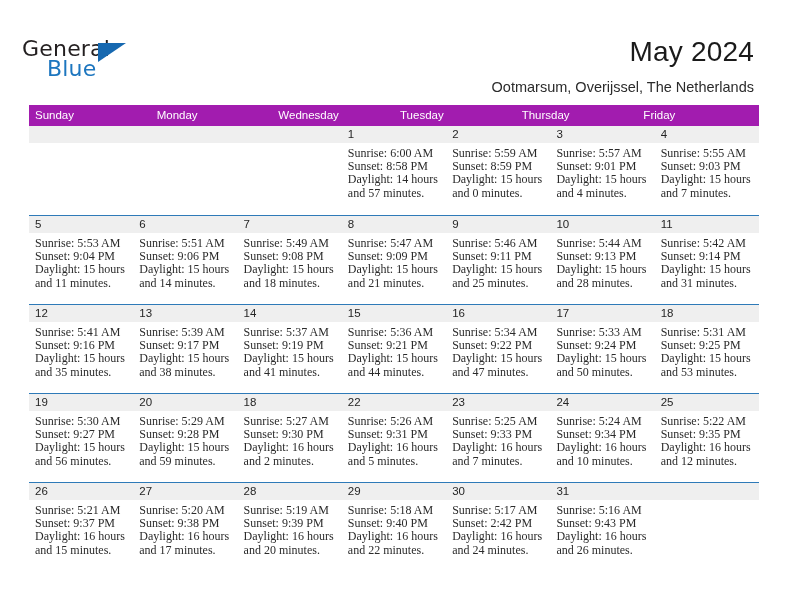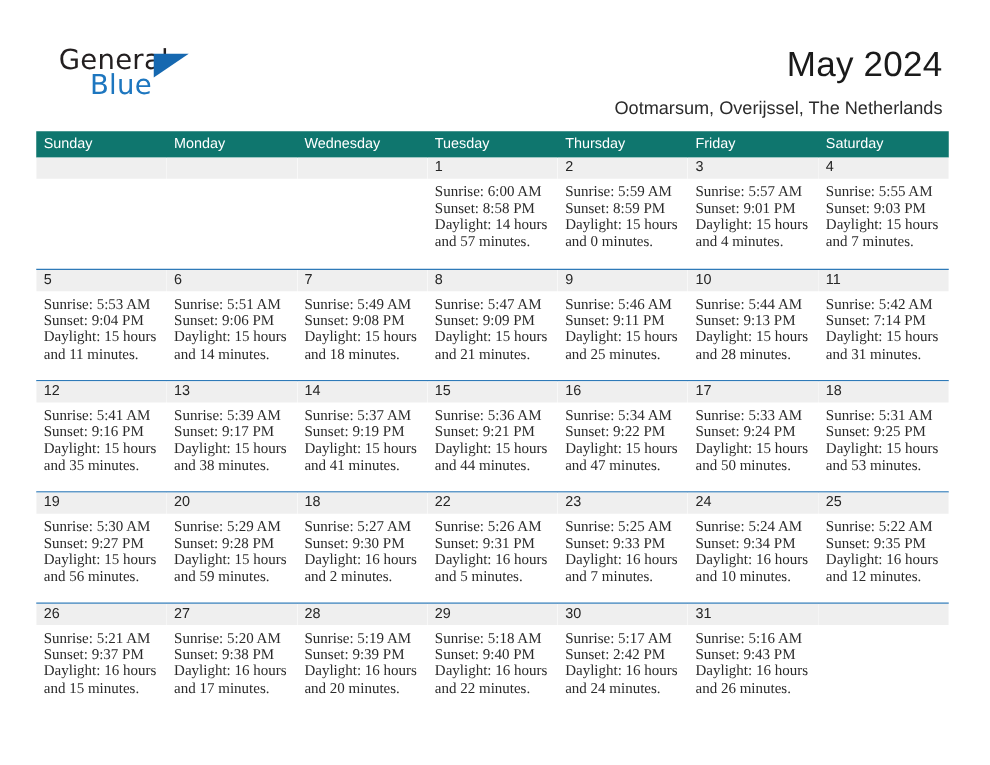--- a/index.html
+++ b/index.html
@@ -24,21 +24,21 @@
   
   .header {
     position: absolute;
     left: 0;
     top: 0;
     width: 792px;
     height: 100px;
   }
   .logo {
     position: absolute;
-    left: 47px;
+    left: 22px;
     top: 36px;
     width: 180px;
     height: 48px;
   }
   .logo-general {
     position: absolute;
     left: 0;
     top: 0;
     font-size: 22px;
     letter-spacing: 0.2px;
@@ -88,21 +88,21 @@
 
   
   .calendar {
     position: absolute;
     left: 29px;
     top: 105px;
     width: 730px;
   }
   .cal-head {
     display: flex;
-    background: #0f766e;
+    background: #a21caf;
     height: 21px;
   }
   .cal-head .dow {
     flex: 1 1 0;
     color: #ffffff;
     font-size: 11.5px;
     line-height: 21px;
     padding-left: 6px;
     box-sizing: border-box;
     white-space: nowrap;
@@ -163,21 +163,20 @@
   </div>
 
   <div class="calendar">
     <div class="cal-head">
       <div class="dow">Sunday</div>
       <div class="dow">Monday</div>
       <div class="dow">Wednesday</div>
       <div class="dow">Tuesday</div>
       <div class="dow">Thursday</div>
       <div class="dow">Friday</div>
-      <div class="dow">Saturday</div>
     </div>
     <div id="weeks-container">
         <div class="week">
           <div class="day empty">
             <div class="day-num"></div>
           </div>
           <div class="day empty">
             <div class="day-num"></div>
           </div>
           <div class="day empty">
@@ -272,21 +271,21 @@
               <div>Sunrise: 5:44 AM</div>
               <div>Sunset: 9:13 PM</div>
               <div>Daylight: 15 hours</div>
               <div>and 28 minutes.</div>
             </div>
           </div>
           <div class="day">
             <div class="day-num">11</div>
             <div class="day-info">
               <div>Sunrise: 5:42 AM</div>
-              <div>Sunset: 7:14 PM</div>
+              <div>Sunset: 9:14 PM</div>
               <div>Daylight: 15 hours</div>
               <div>and 31 minutes.</div>
             </div>
           </div>
         </div>
         <div class="week">
           <div class="day">
             <div class="day-num">12</div>
             <div class="day-info">
               <div>Sunrise: 5:41 AM</div>

